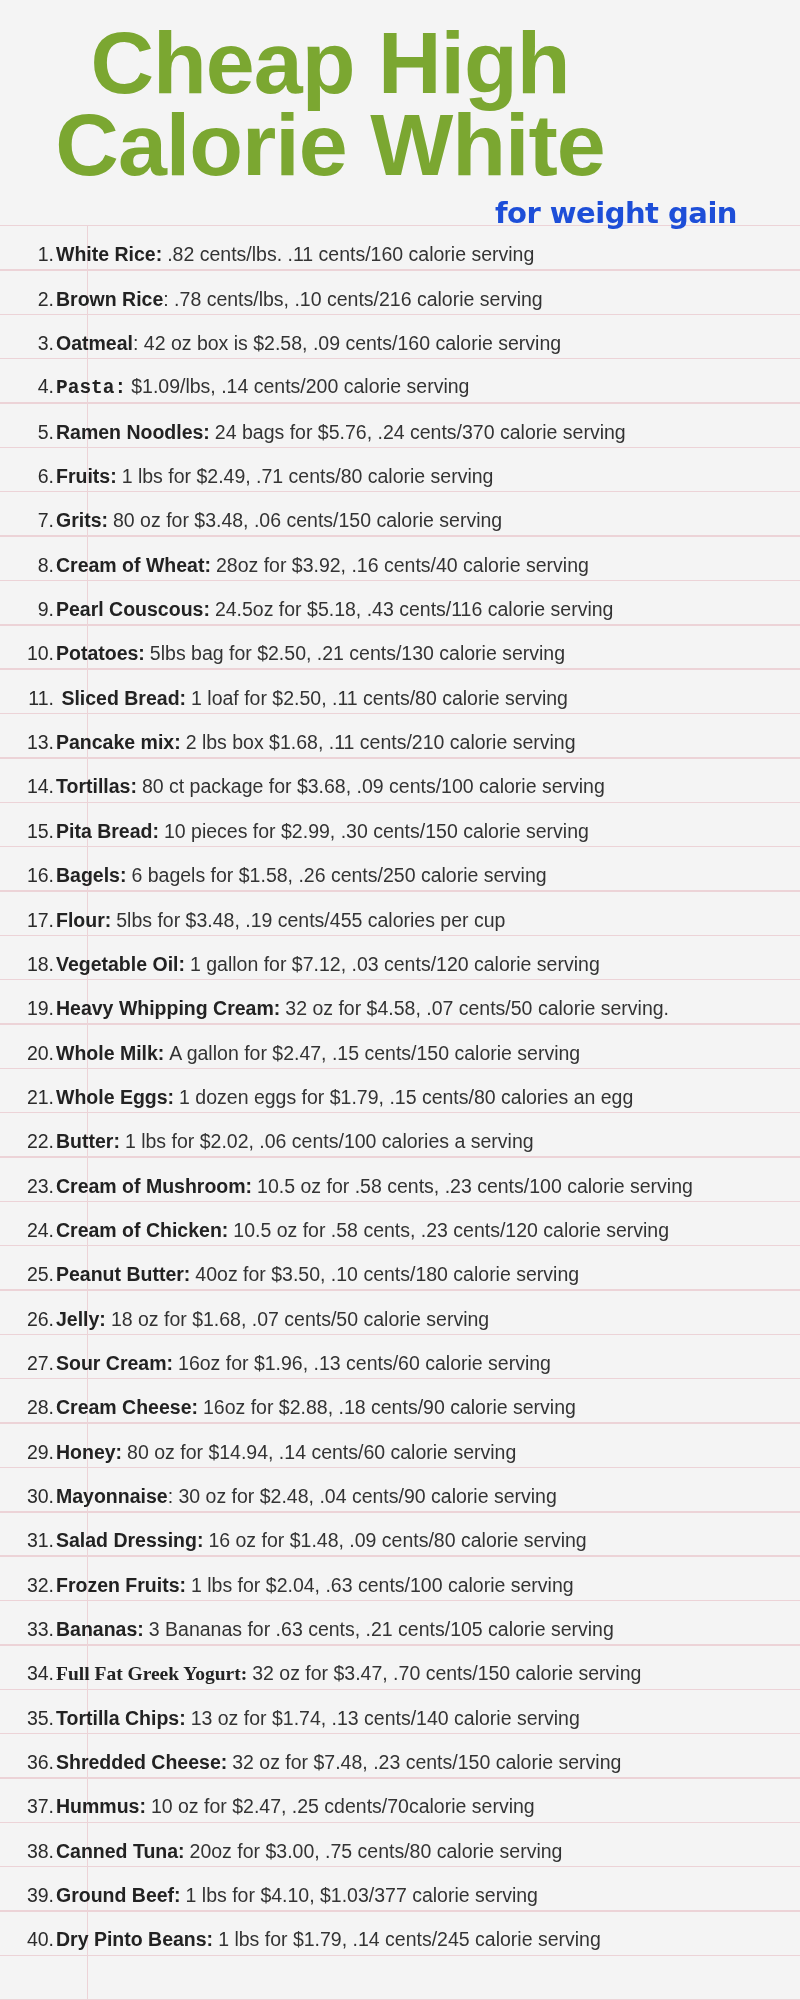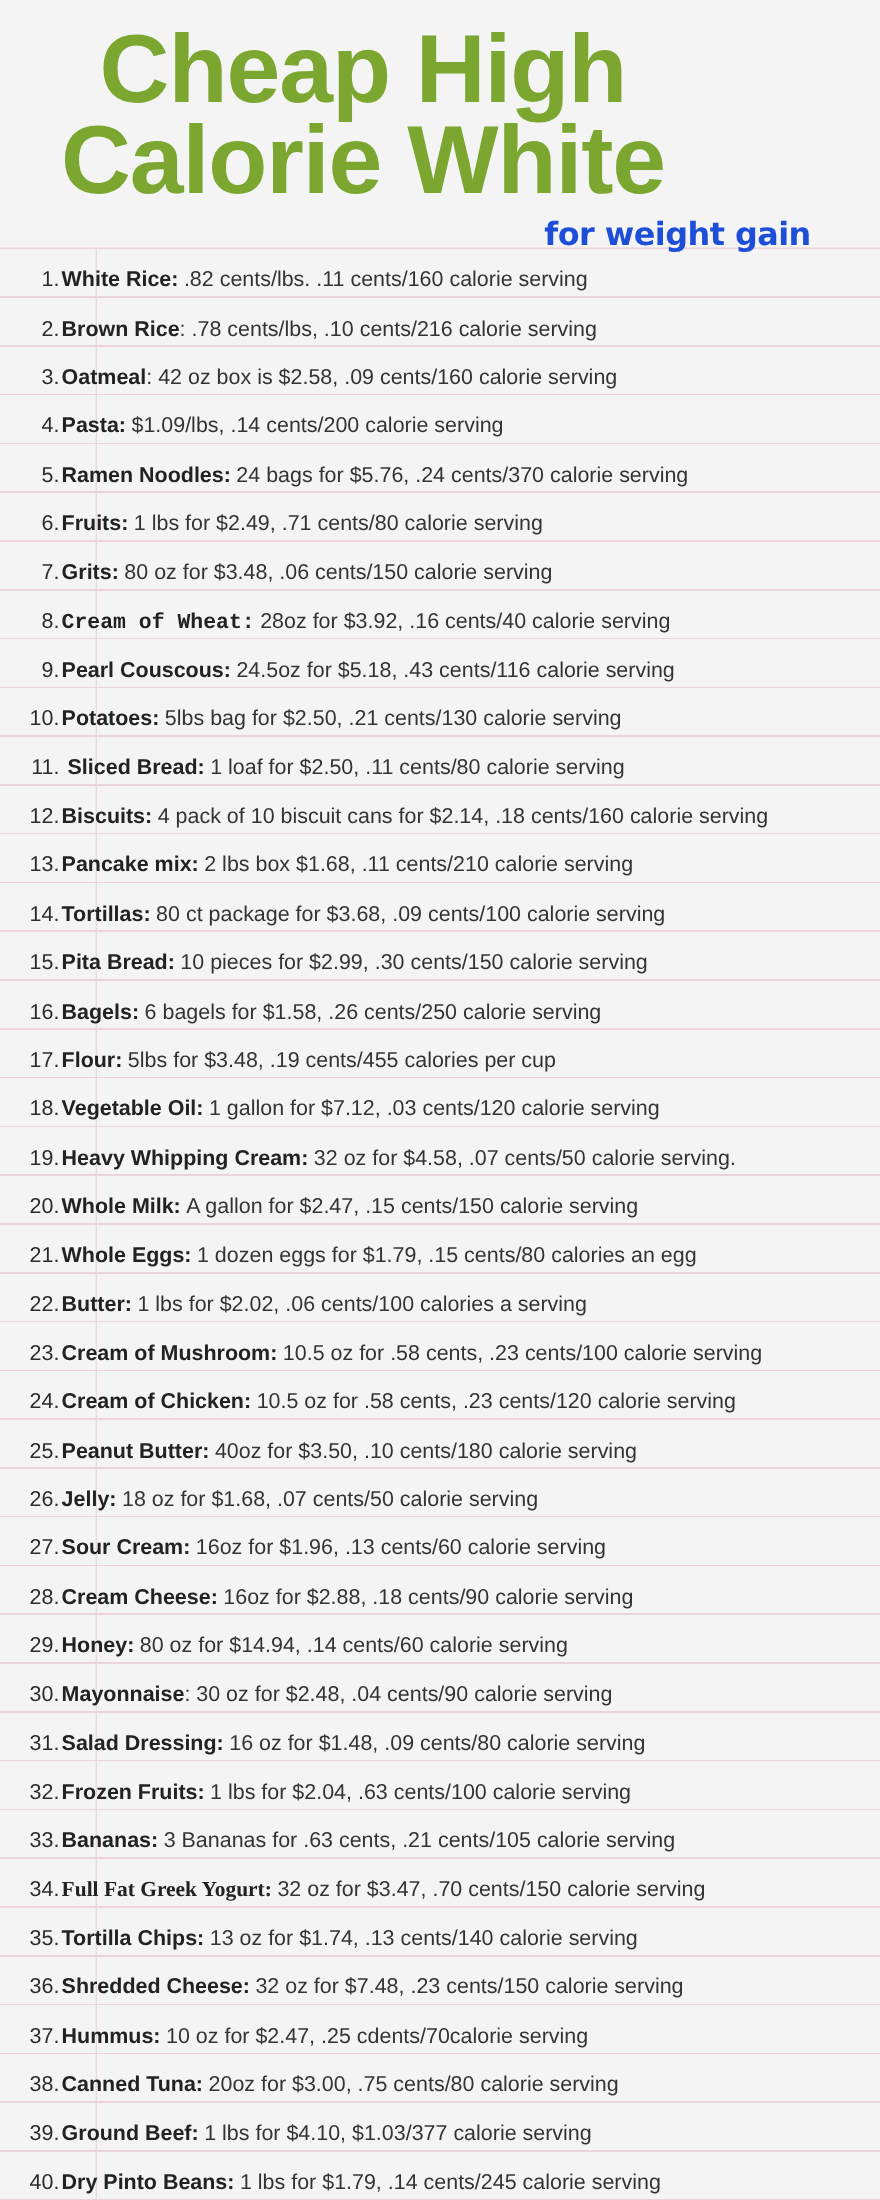--- a/index.html
+++ b/index.html
@@ -94,21 +94,21 @@
     <div class="inner">
       <span class="num">3.</span>
       <span class="name" style="white-space: pre;">Oatmeal</span>
       <span class="desc" style="margin-left: 0px;">: 42 oz box is $2.58, .09 cents/160 calorie serving</span>
     </div>
   </li>
 
   <li class="item">
     <div class="inner">
       <span class="num">4.</span>
-      <span class="name" style="white-space: pre;">Pasta:</span>
+      <span class="name" style="white-space: pre; font-family: Liberation Mono, monospace;">Pasta:</span>
       <span class="desc">$1.09/lbs, .14 cents/200 calorie serving</span>
     </div>
   </li>
 
   <li class="item">
     <div class="inner">
       <span class="num">5.</span>
       <span class="name" style="white-space: pre;">Ramen Noodles:</span>
       <span class="desc">24 bags for $5.76, .24 cents/370 calorie serving</span>
     </div>
@@ -126,21 +126,21 @@
     <div class="inner">
       <span class="num">7.</span>
       <span class="name" style="white-space: pre;">Grits:</span>
       <span class="desc">80 oz for $3.48, .06 cents/150 calorie serving</span>
     </div>
   </li>
 
   <li class="item">
     <div class="inner">
       <span class="num">8.</span>
-      <span class="name" style="white-space: pre; font-family: Liberation Mono, monospace;">Cream of Wheat:</span>
+      <span class="name" style="white-space: pre;">Cream of Wheat:</span>
       <span class="desc">28oz for $3.92, .16 cents/40 calorie serving</span>
     </div>
   </li>
 
   <li class="item">
     <div class="inner">
       <span class="num">9.</span>
       <span class="name" style="white-space: pre;">Pearl Couscous:</span>
       <span class="desc">24.5oz for $5.18, .43 cents/116 calorie serving</span>
     </div>
@@ -155,27 +155,20 @@
   </li>
 
   <li class="item">
     <div class="inner">
       <span class="num">11.</span>
       <span class="name" style="white-space: pre;"> Sliced Bread:</span>
       <span class="desc">1 loaf for $2.50, .11 cents/80 calorie serving</span>
     </div>
   </li>
 
-  <li class="item">
-    <div class="inner">
-      <span class="num">12.</span>
-      <span class="name" style="white-space: pre;">Biscuits:</span>
-      <span class="desc">4 pack of 10 biscuit cans for $2.14, .18 cents/160 calorie serving</span>
-    </div>
-  </li>
 
   <li class="item">
     <div class="inner">
       <span class="num">13.</span>
       <span class="name" style="white-space: pre;">Pancake mix:</span>
       <span class="desc">2 lbs box $1.68, .11 cents/210 calorie serving</span>
     </div>
   </li>
 
   <li class="item">

